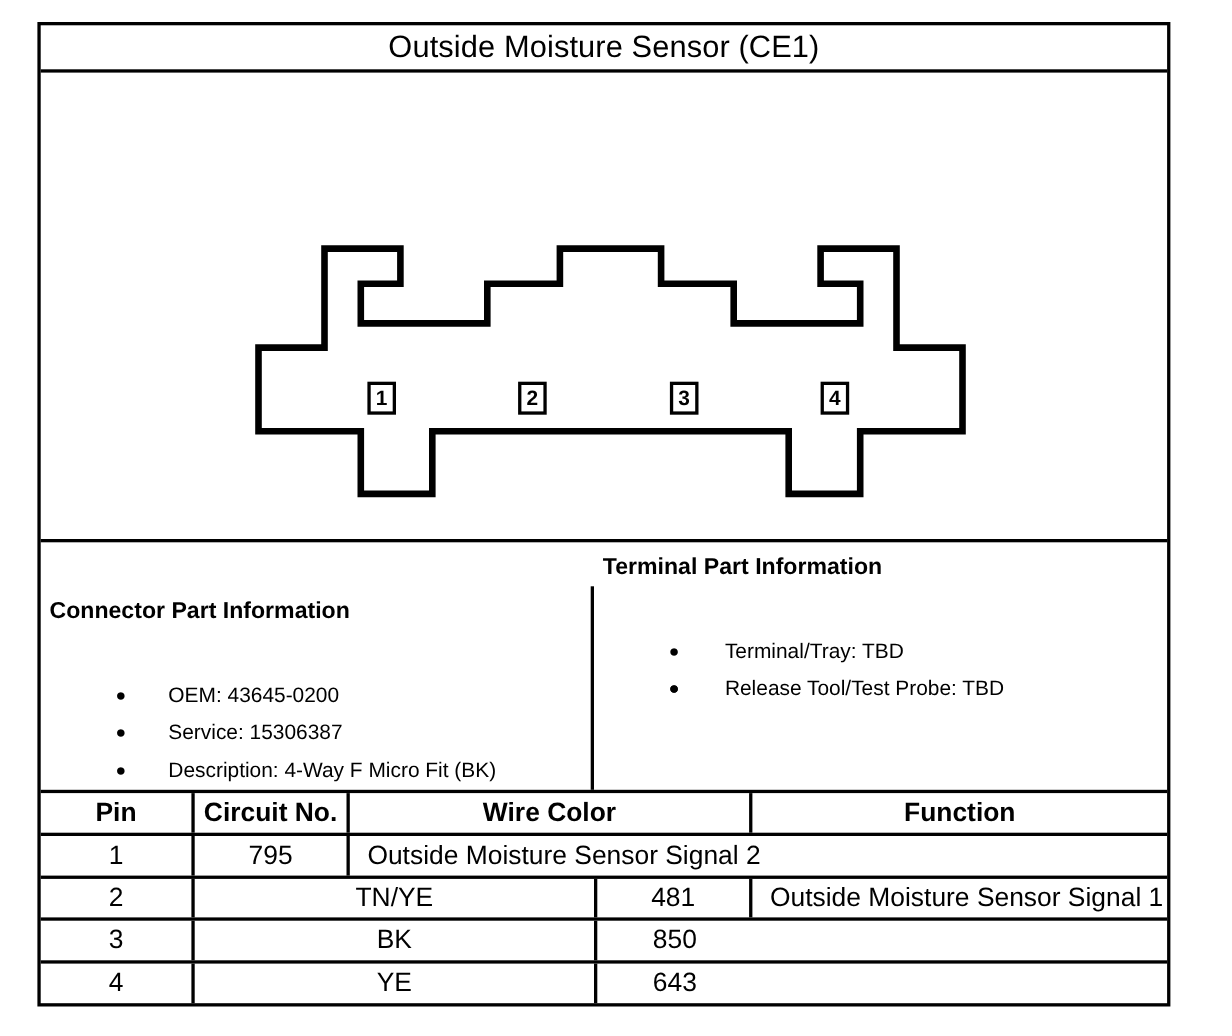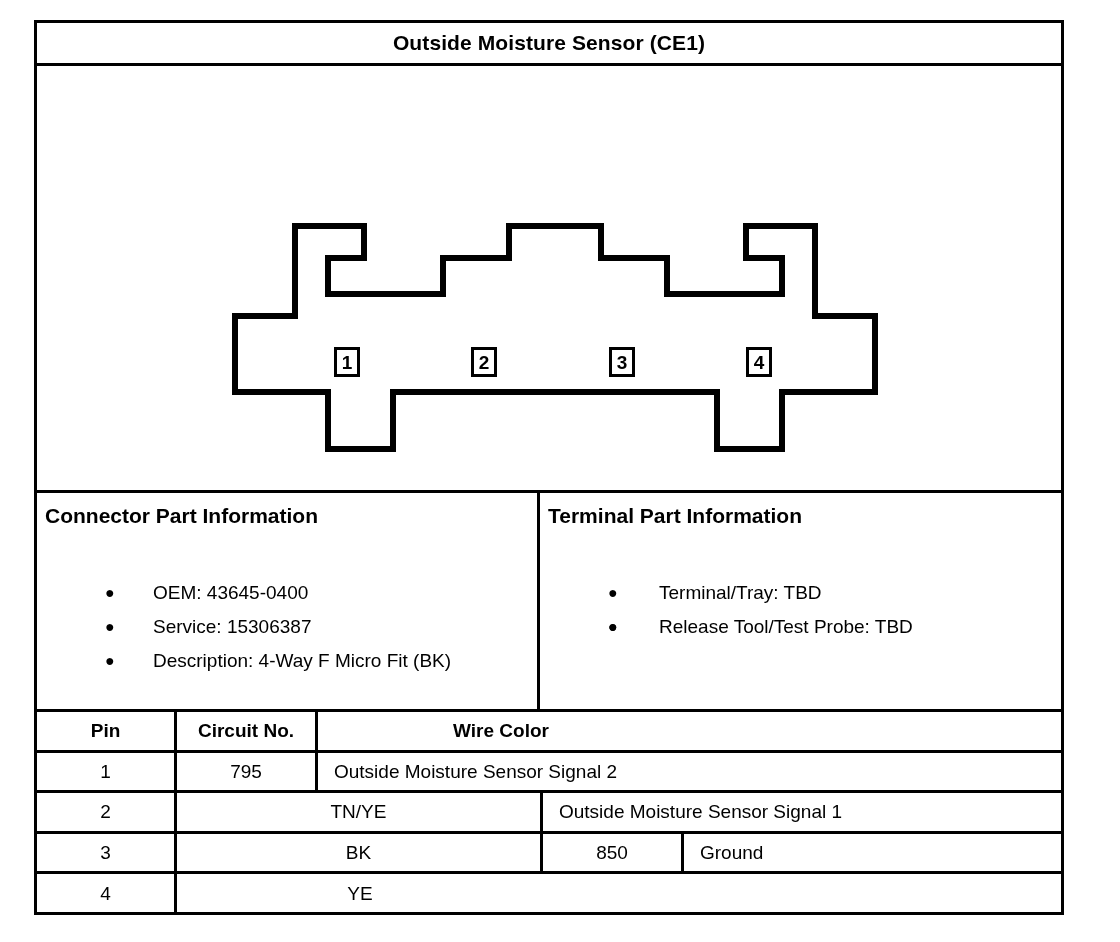--- a/index.html
+++ b/index.html
@@ -30,22 +30,22 @@
   
   .title-bar {
     height: 40px;
     flex: 0 0 40px;
     border-bottom: 3px solid #000;
     display: flex;
     align-items: center;
     justify-content: center;
   }
   .title-text {
-    font-size: 21px;
-    font-weight: bold;
+    font-size: 28px;
+    font-weight: normal;
     letter-spacing: 0.1px;
   }
 
   
   .drawing-area {
     flex: 0 0 424px;
     position: relative;
     border-bottom: 3px solid #000;
     overflow: hidden;
   }
@@ -73,21 +73,21 @@
   .info-row {
     flex: 0 0 216px;
     display: flex;
     border-bottom: 3px solid #000;
   }
   .info-panel {
     box-sizing: border-box;
     padding: 10px 0 0 6px;
     position: relative;
   }
-  .info-panel.left  { width: 503px; border-right: 3px solid #000; }
+  .info-panel.left  { width: 503px; border-right: 3px solid #000; margin-top: 40px; }
   .info-panel.right { width: 475px; }
   .info-heading {
     font-size: 21px;
     font-weight: bold;
     margin: 0 0 0 2px;
     line-height: 1.2;
   }
   .info-list {
     list-style: none;
     margin: 48px 0 0 0;
@@ -120,21 +120,21 @@
     display: flex;
     flex: 1 1 0;
     border-bottom: 3px solid #000;
   }
   .trow:last-child { border-bottom: none; }
   .tcell {
     box-sizing: border-box;
     display: flex;
     align-items: center;
     justify-content: center;
-    font-size: 19px;
+    font-size: 24px;
     border-right: 3px solid #000;
     line-height: 1;
     overflow: hidden;
   }
   .tcell:last-child { border-right: none; }
   .c-pin  { width: 140px; flex: 0 0 140px; }
   .c-wire { width: 366px; flex: 0 0 366px; }
   .c-circ { width: 141px; flex: 0 0 141px; }
   .c-func { flex: 1 1 auto; justify-content: flex-start; padding-left: 16px; }
   .head .tcell { font-weight: bold; }
@@ -200,21 +200,21 @@
     </div>
   </div>
 
   <div class="info-row">
 
     <div class="info-panel left">
       <div class="info-heading">Connector Part Information</div>
       <ul class="info-list">
         <li>
           <span class="bullet">●</span>
-          <span>OEM: 43645-0400</span>
+          <span>OEM: 43645-0200</span>
         </li>
         <li>
           <span class="bullet">●</span>
           <span>Service: 15306387</span>
         </li>
         <li>
           <span class="bullet">●</span>
           <span>Description: 4-Way F Micro Fit (BK)</span>
         </li>
       </ul>
@@ -238,41 +238,43 @@
     </div>
 
   </div>
 
   <div class="pin-table">
 
     <div class="trow head">
       <div class="tcell c-pin">Pin</div>
       <div class="tcell c-circ">Circuit No.</div>
       <div class="tcell c-wire">Wire Color</div>
+      <div class="tcell c-func">Function</div>
     </div>
 
     <div class="trow">
       <div class="tcell c-pin">1</div>
       <div class="tcell c-circ">795</div>
       <div class="tcell c-func">Outside Moisture Sensor Signal 2</div>
     </div>
 
     <div class="trow">
       <div class="tcell c-pin">2</div>
       <div class="tcell c-wire">TN/YE</div>
+      <div class="tcell c-circ">481</div>
       <div class="tcell c-func">Outside Moisture Sensor Signal 1</div>
     </div>
 
     <div class="trow">
       <div class="tcell c-pin">3</div>
       <div class="tcell c-wire">BK</div>
       <div class="tcell c-circ">850</div>
-      <div class="tcell c-func">Ground</div>
     </div>
 
     <div class="trow">
       <div class="tcell c-pin">4</div>
       <div class="tcell c-wire">YE</div>
+      <div class="tcell c-circ">643</div>
     </div>
 
   </div>
 
 </div>
 
 </body></html>

